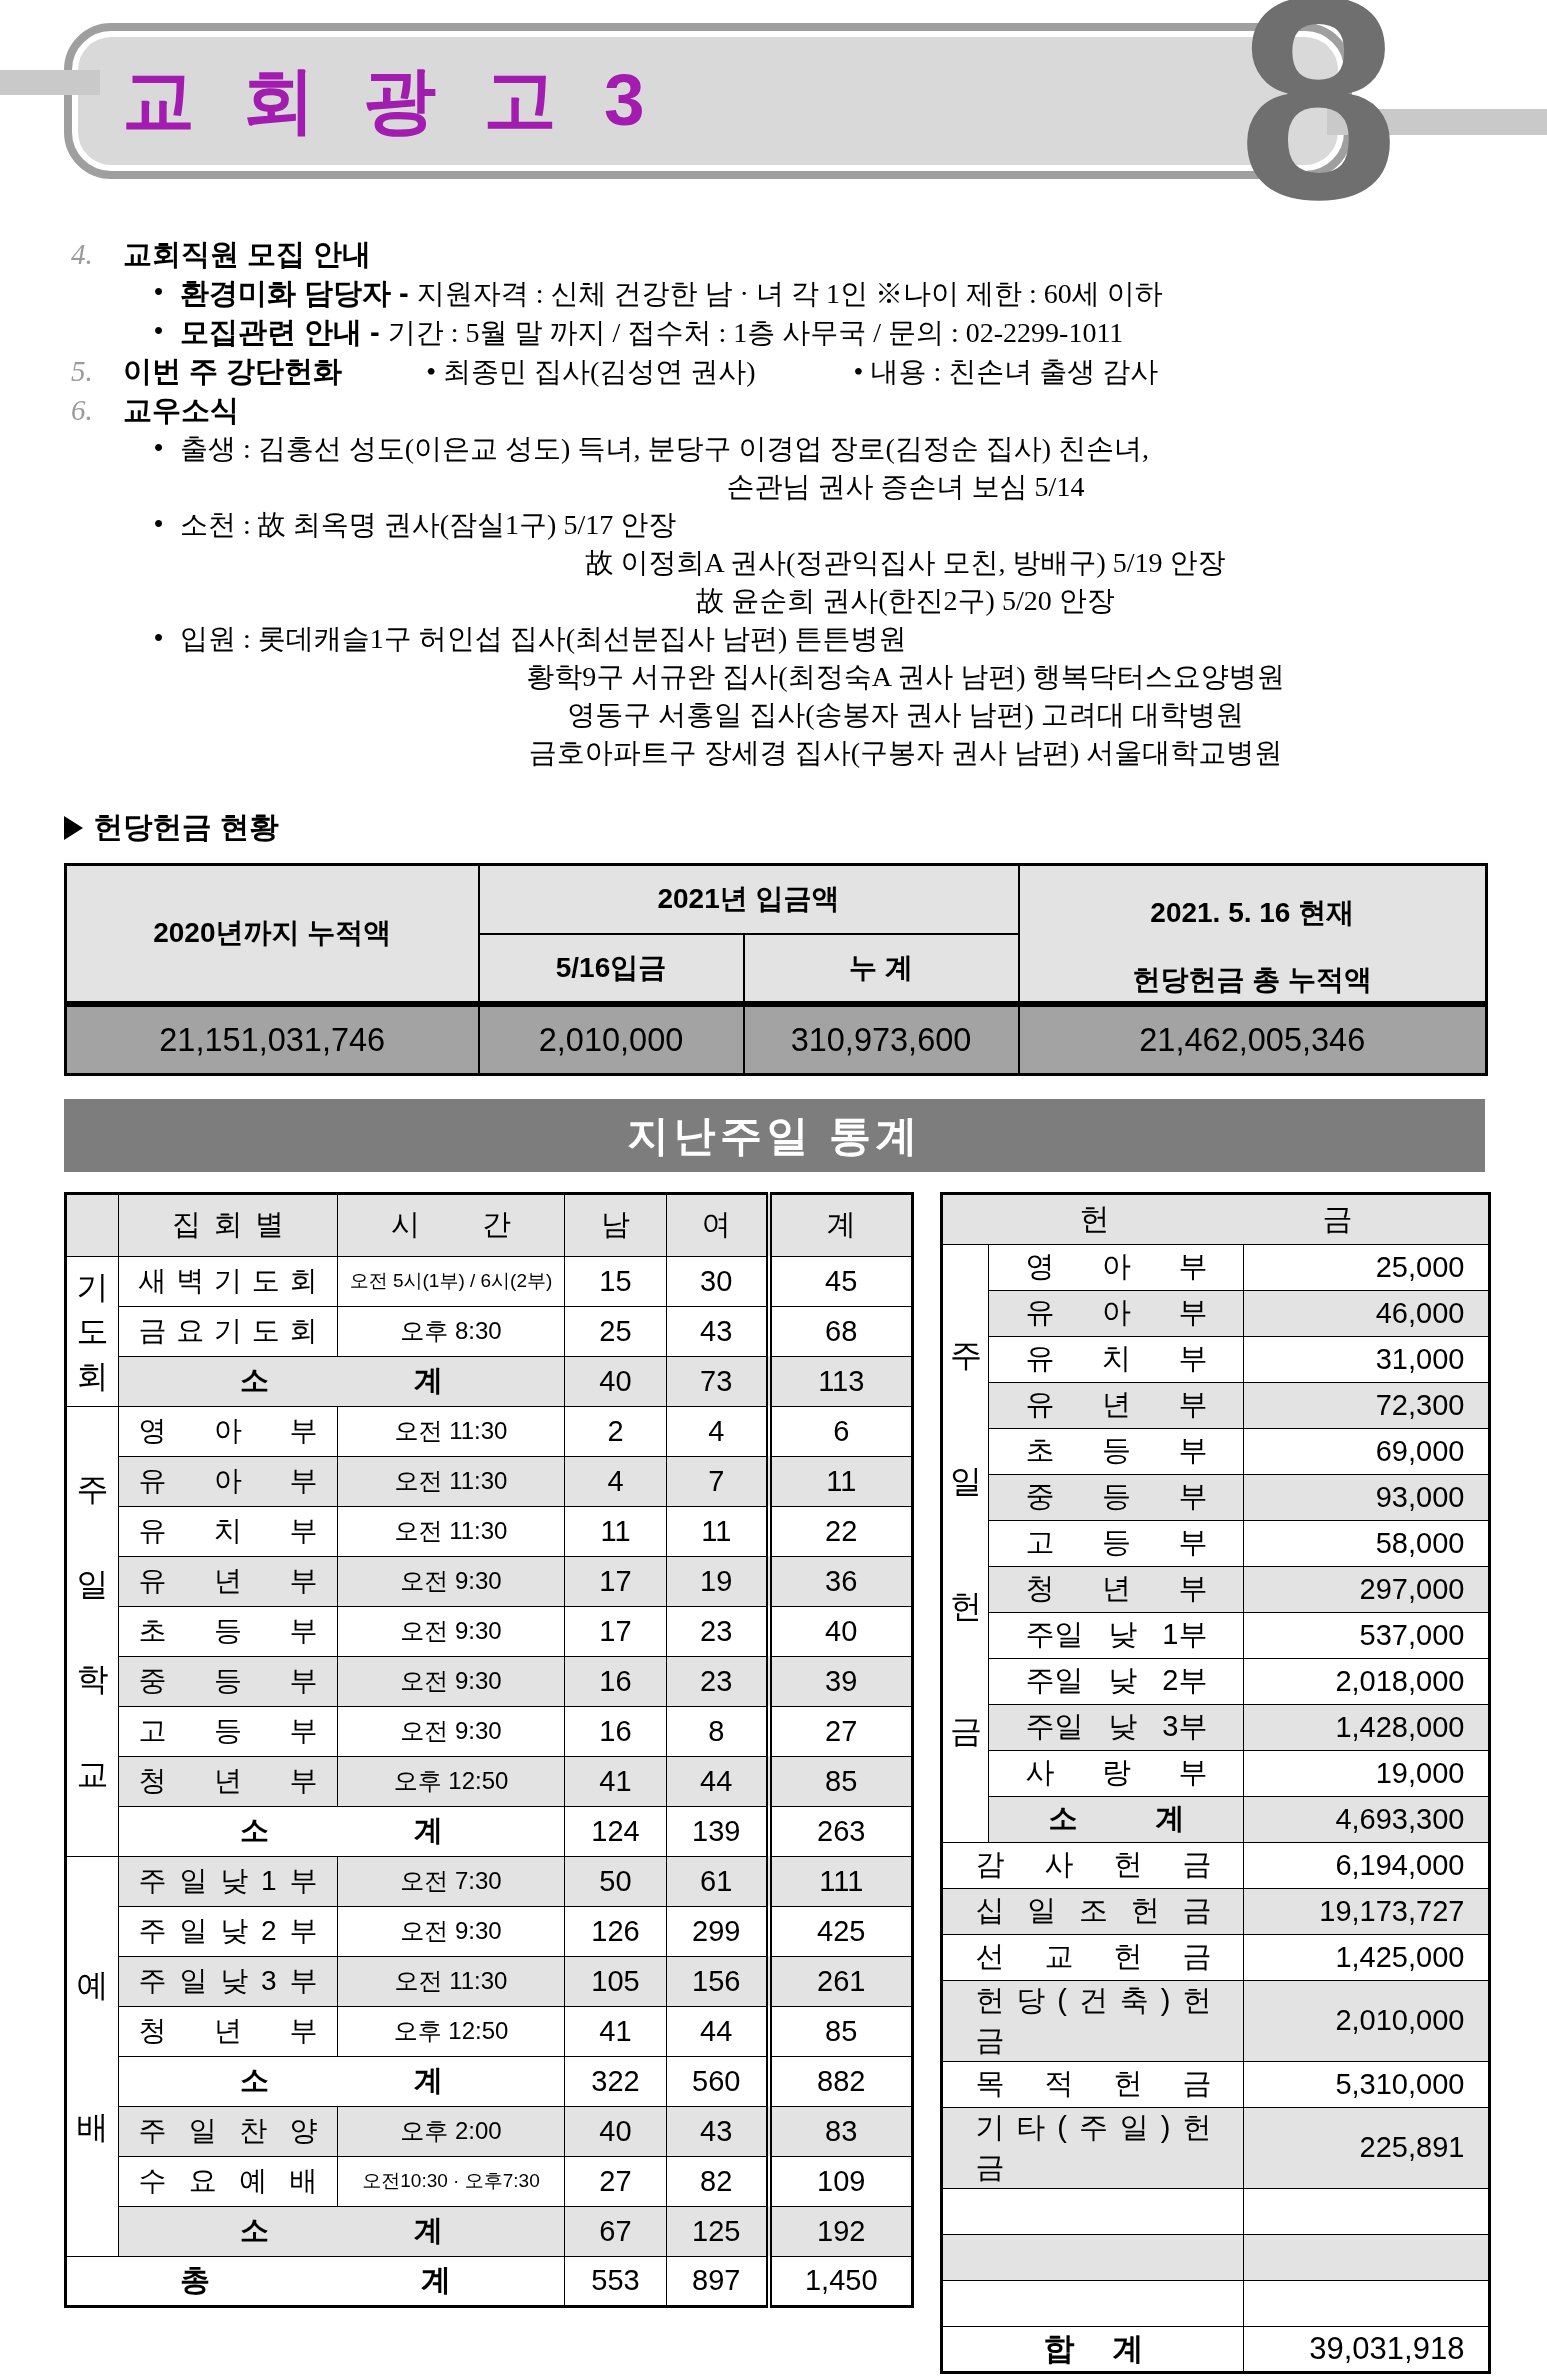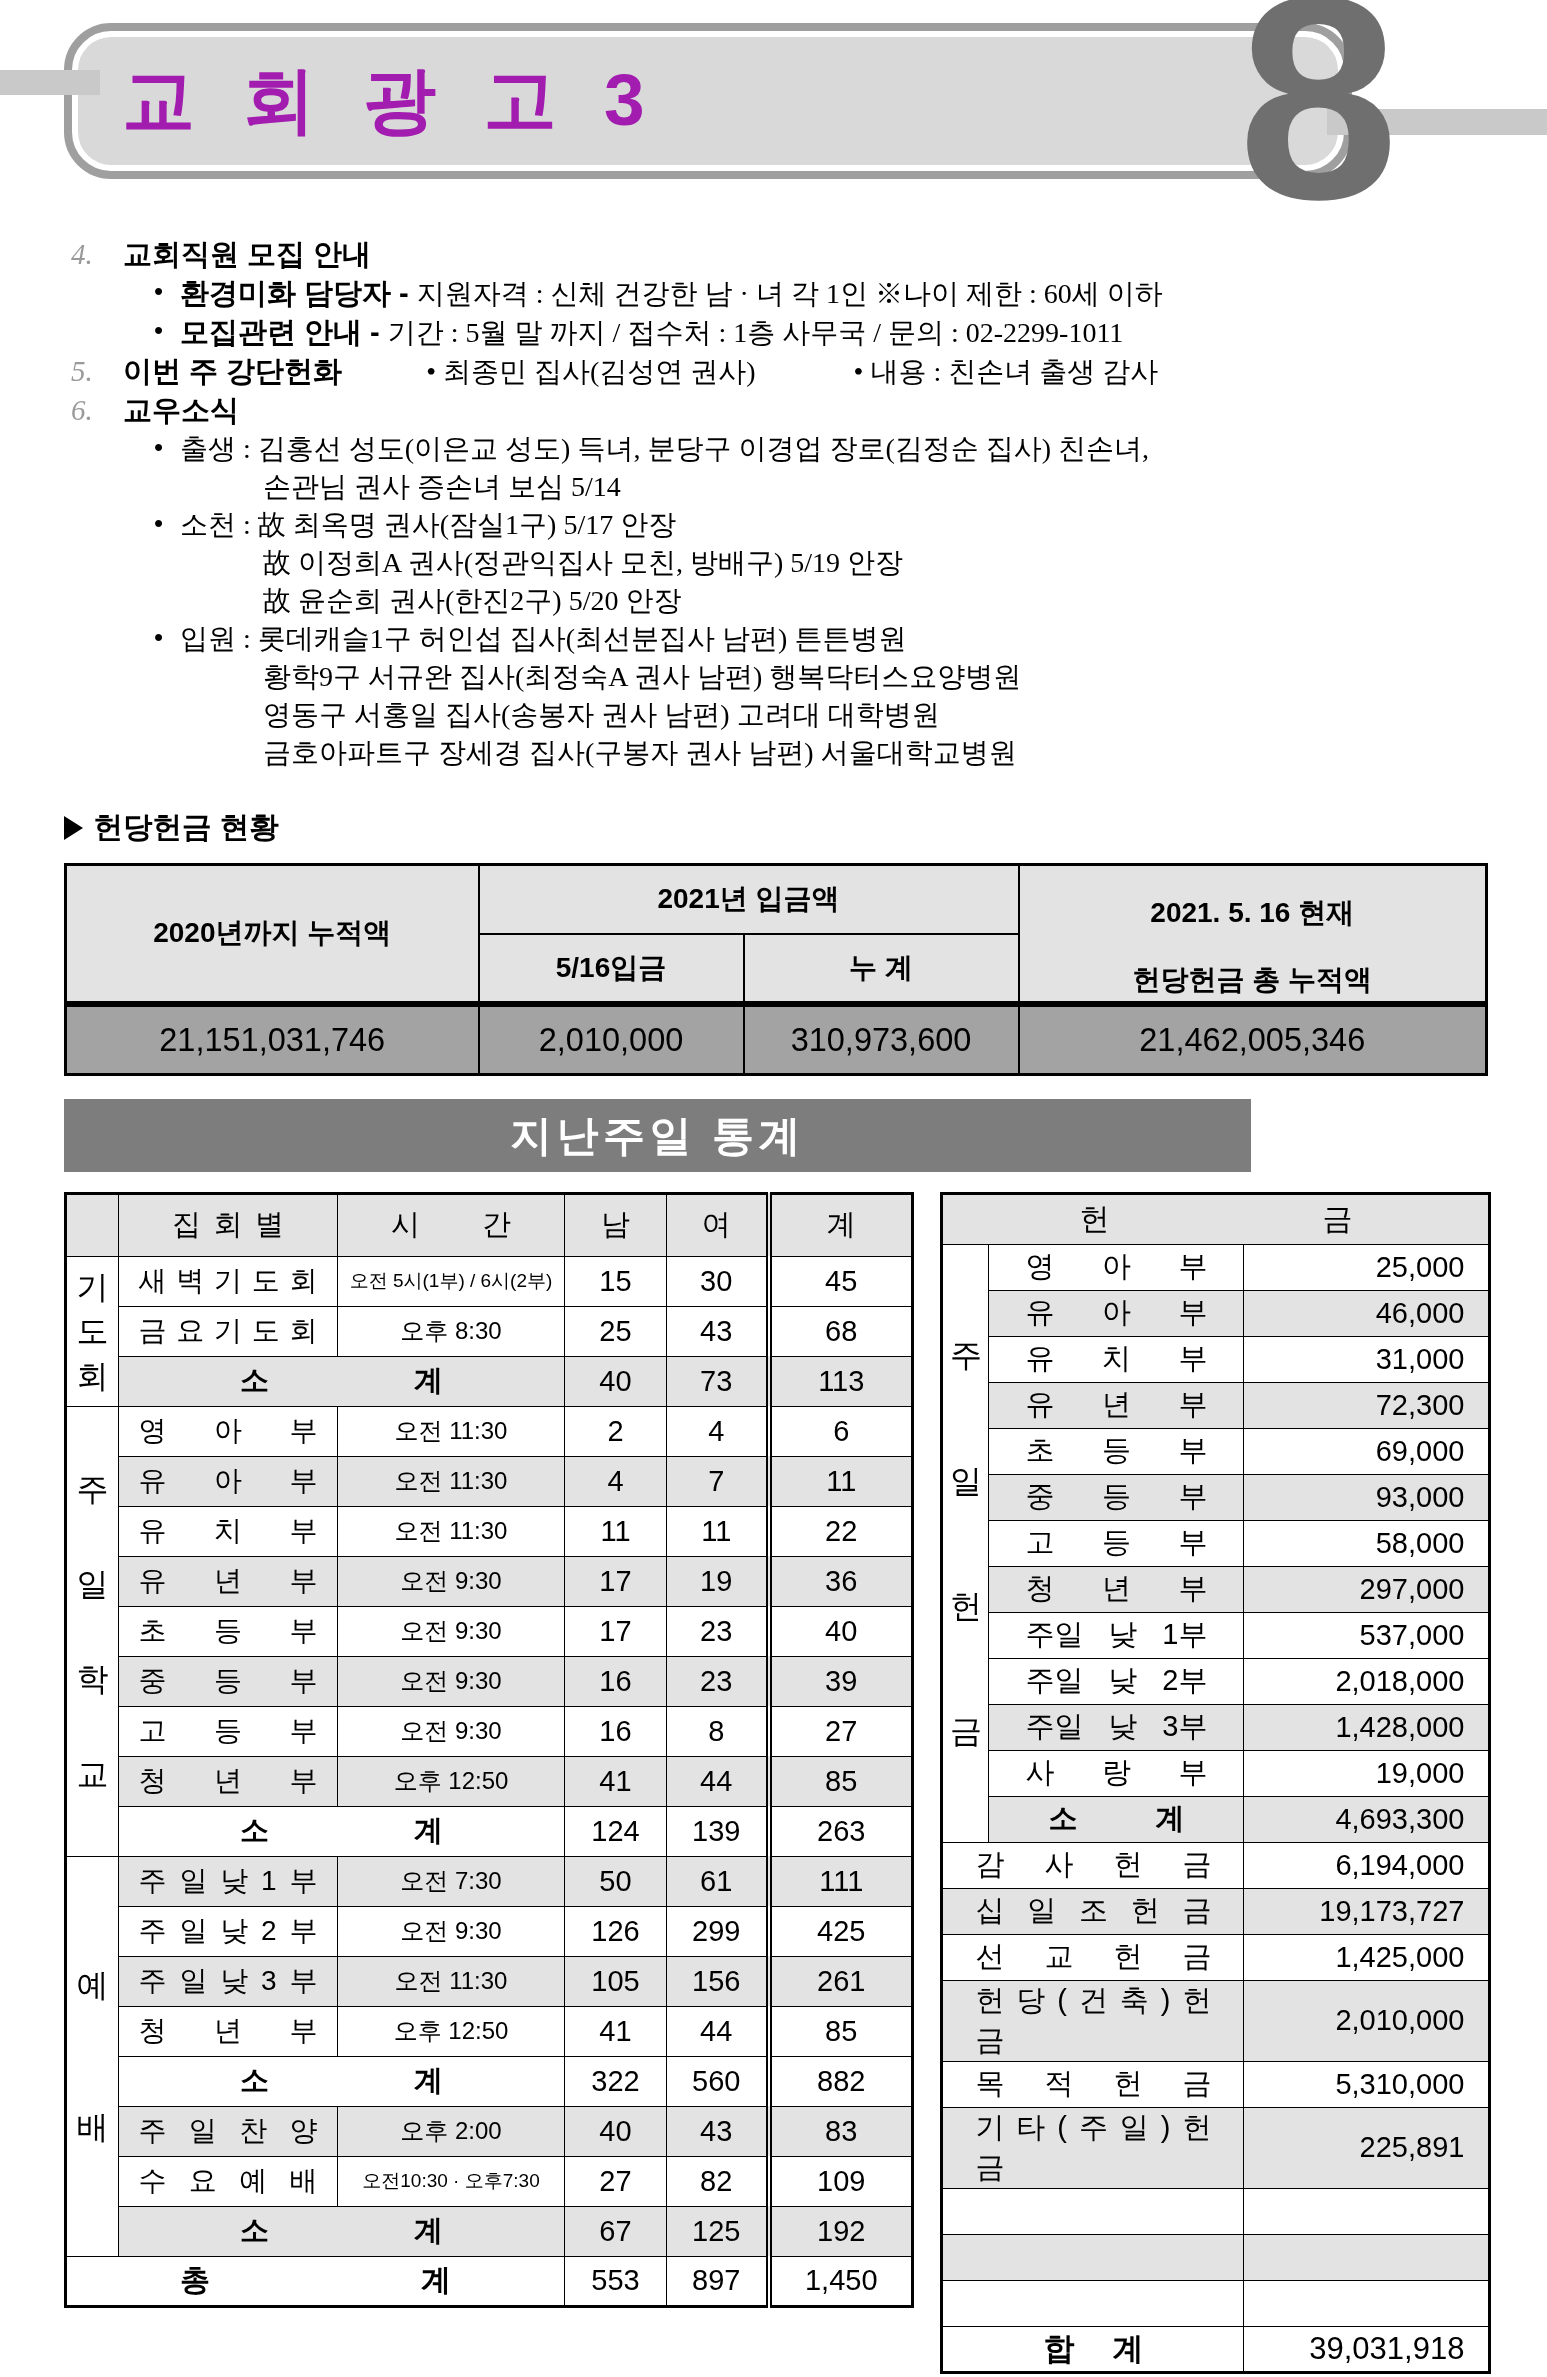--- a/index.html
+++ b/index.html
@@ -15,40 +15,40 @@
   .bar-left  { position: absolute; left: 0; top: 70px; width: 100px; height: 25px; background: #c9c9c9; z-index: 2; }
   .bar-right { position: absolute; left: 1327px; right: 0; top: 109px; height: 26px; background: #c9c9c9; z-index: 2; }
   .page-eight { position: absolute; left: 1238px; top: -47px; font-size: 289px; line-height: 1;
               font-weight: bold; color: #6f6f6f; z-index: 3; }
 
   
   .announcements { margin-top: 7.6px; }
   .ann-line { position: relative; font-family: "Liberation Serif", serif; font-size: 28px; line-height: 38px; min-height: 38px; white-space: nowrap; }
   .ann-line.indent0 { padding-left: 123px; }
   .ann-line.indent1 { padding-left: 180px; }
-  .ann-line.indent2 { padding-left: 263px; }
+  .ann-line.indent2 { padding-left: 263px; text-align: center; }
   .ann-num { position: absolute; left: 71px; top: 0; color: #9a9a9a; font-style: italic; font-size: 29px; font-family: "Liberation Serif", serif; }
   .ann-bullet { position: absolute; left: 154px; top: -1.5px; font-size: 26px; font-family: "Liberation Sans", sans-serif; }
   .ann-bold { font-family: "Liberation Sans", sans-serif; font-weight: bold; font-size: 29px; }
   .ann-text { font-size: 28px; }
 
   
   .ded-title { margin: 36px 0 15px 64px; display: flex; align-items: center; gap: 10.6px; font-weight: bold; font-size: 29.5px; }
   .tri { width: 0; height: 0; border-left: 19px solid #000; border-top: 12px solid transparent; border-bottom: 12px solid transparent; }
 
   table { border-collapse: collapse; table-layout: fixed; }
   .ded-table { margin-left: 64px; width: 1421px; border: 3.8px solid #000; }
   .ded-table th, .ded-table td { border: 2.3px solid #000; text-align: center; vertical-align: middle; }
   .ded-table th { background: #e3e3e3; font-size: 28px; font-weight: bold; }
   .ded-h1 { height: 48px; } .ded-h2 { height: 48px; }
   .ded-asof div { line-height: 1.45; margin-top: 27px; }
   .ded-vals td { border-top: 6px solid #000; height: 71px; font-size: 32.5px; background: #a3a3a3; }
 
   
-  .stats-banner { margin: 23px 0 19.6px 64px; width: 1187px; height: 73px; background: #7d7d7d;
+  .stats-banner { margin: 23px 0 19.6px 64px; width: 1421px; height: 73px; background: #7d7d7d;
               color: #fff; font-size: 42px; font-weight: bold; letter-spacing: 4.5px;
               display: flex; align-items: center; justify-content: center; }
 
   
   .stats-wrap { display: flex; margin-left: 64px; gap: 26.4px; align-items: flex-start; }
   .att, .off { border: 3.8px solid #000; }
   .att { width: 846px; }
   .off { width: 548px; }
   .att th, .att td, .off th, .off td { border: 1.5px solid #000; vertical-align: middle; background: #fff; }
   .att tr { height: 50px; }

